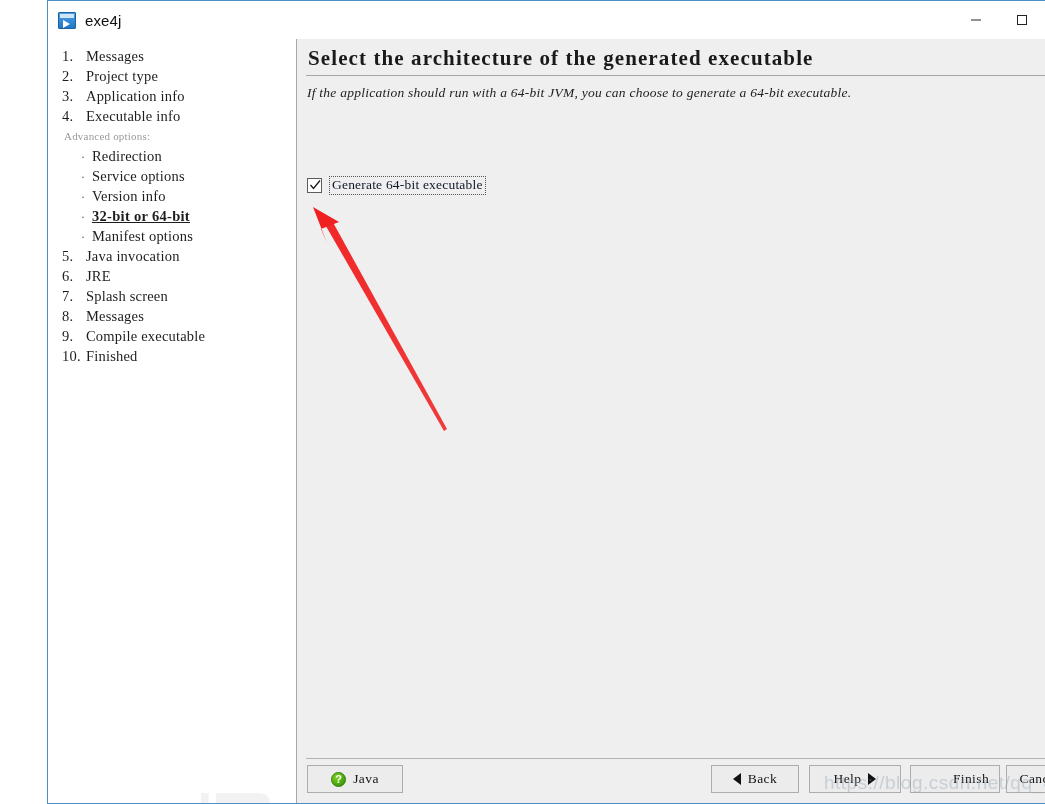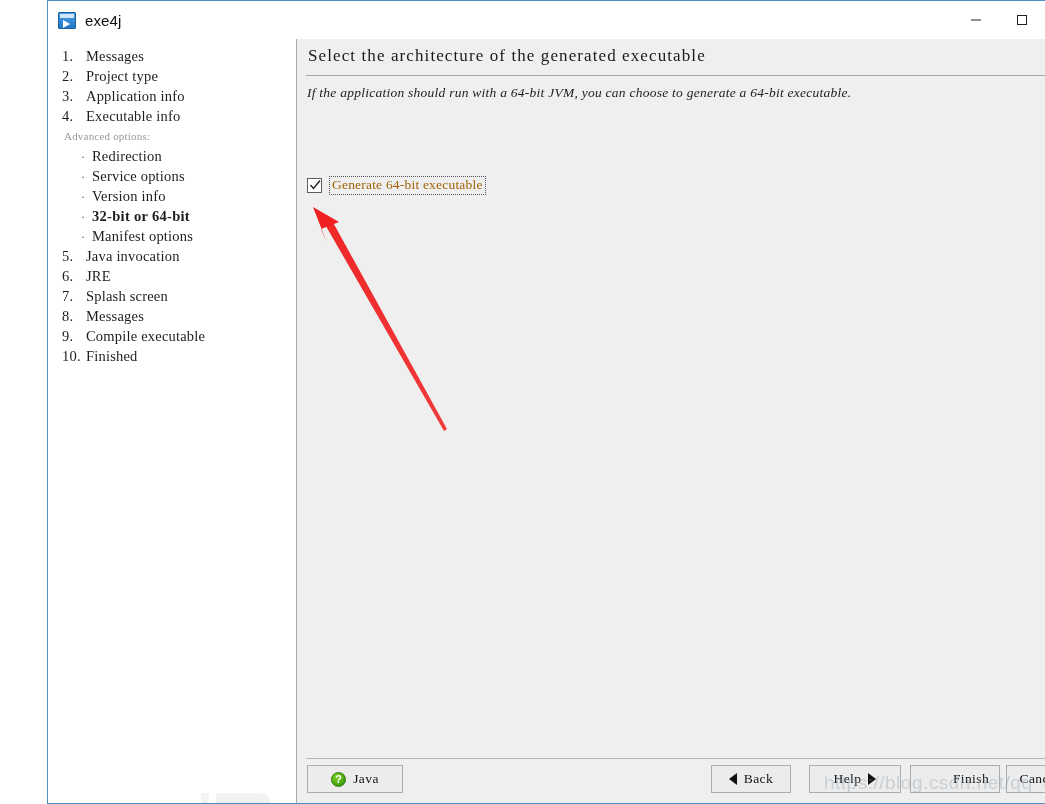--- a/index.html
+++ b/index.html
@@ -142,20 +142,21 @@
   .bullet {
     display: inline-block;
     width: 11px;
     flex: none;
     color: #555;
     font-size: 12px;
   }
   .sub-item.current .sub-label {
     font-weight: bold;
     letter-spacing: 0.3px;
+    text-decoration: underline;
   }
   #watermark-exe4j {
     position: absolute;
     left: -16px;
     bottom: 14px;
     width: 240px;
     text-align: right;
     transform: rotate(-90deg);
     transform-origin: 100% 100%;
     font-family: "Liberation Sans", sans-serif;
@@ -171,22 +172,22 @@
   
   #main {
     position: relative;
     flex: 1 1 auto;
     background: #efefef;
     box-sizing: border-box;
   }
   #page-title {
     position: absolute;
     left: 11px; top: 7px;
-    font-size: 17px;
-    font-weight: normal;
+    font-size: 21px;
+    font-weight: bold;
     color: #1a1a1a;
     letter-spacing: 1.1px;
     white-space: nowrap;
   }
   #title-rule {
     position: absolute;
     left: 9px; top: 36px;
     width: 772px;
     height: 1px;
     background: #a6a6a6;
@@ -215,21 +216,21 @@
     box-sizing: border-box;
     border: 1px solid #5c5c5c;
     background: #ffffff;
     position: relative;
     flex: none;
   }
   #chk-box svg { position: absolute; left: 1px; top: 0px; }
   #chk-label {
     margin-left: 7px;
     font-size: 13.5px;
-    color: #a16207;
+    color: #0f172a;
     letter-spacing: 0.2px;
     border: 1px dotted #555555;
     padding: 0px 2px 1px 2px;
     line-height: 16px;
     white-space: nowrap;
   }
 
   
   #red-arrow {
     position: absolute;
@@ -263,21 +264,21 @@
     color: #141414;
     letter-spacing: 0.4px;
     display: flex;
     align-items: center;
     justify-content: center;
     gap: 7px;
     cursor: default;
     user-select: none;
   }
   #btn-help  { left: 10px;  top: 6px; width: 96px; }
-  #btn-back  { left: 414px; top: 6px; width: 80px; }
+  #btn-back  { left: 414px; top: 6px; width: 88px; }
   #btn-next  { left: 512px; top: 6px; width: 92px; }
   #btn-finish{ left: 613px; top: 6px; width: 90px; padding-left: 32px; }
   #btn-cancel{ left: 709px; top: 6px; width: 67px; }
 
   #help-icon {
     width: 15px; height: 15px;
     border-radius: 50%;
     background: radial-gradient(circle at 35% 30%, #7ed321, #3f9c0a 75%);
     border: 1px solid #2f7a06;
     box-sizing: border-box;

